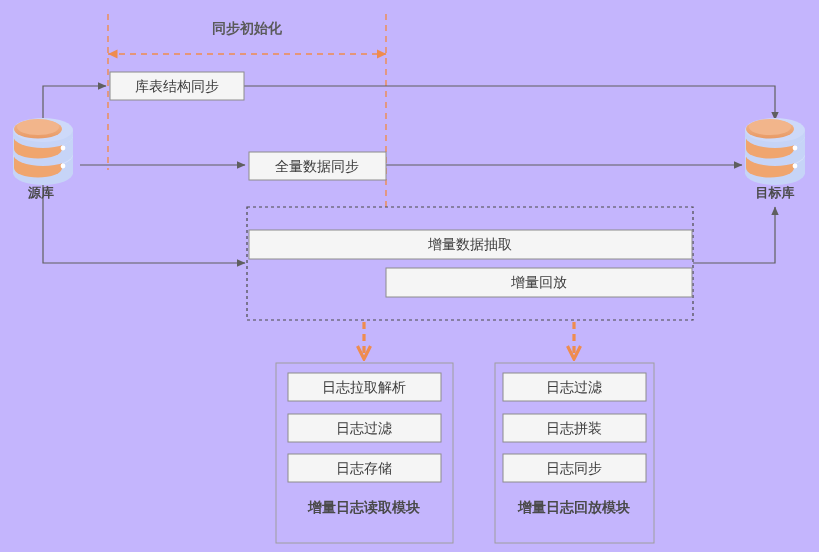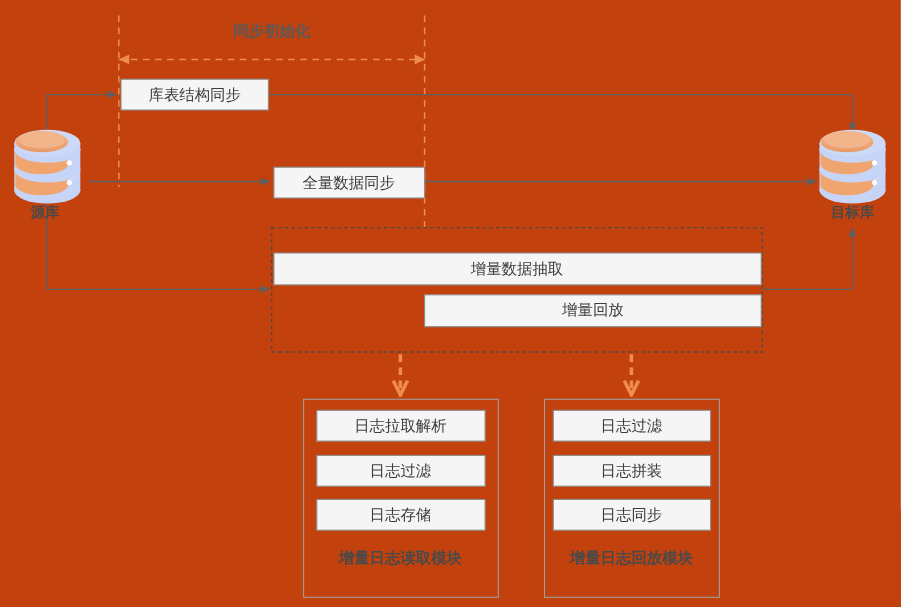--- a/index.html
+++ b/index.html
@@ -10,21 +10,21 @@
   body {
     width: 819px;
     height: 552px;
     overflow: hidden;
     font-family: "Liberation Sans", "DejaVu Sans", sans-serif;
   }
   #diagram-root {
     position: relative;
     width: 819px;
     height: 552px;
-    background: #c2410c;
+    background: #c4b5fd;
   }
   svg#diagram {
     display: block;
     width: 819px;
     height: 552px;
   }
   .box-fill { fill: #f5f5f5; stroke: #8c8c8c; stroke-width: 1; }
   .group-frame { fill: none; stroke: #9e9e9e; stroke-width: 1; }
   .dotted-frame { fill: none; stroke: #4a4a4a; stroke-width: 1.2; stroke-dasharray: 3 3; }
   .solid-line { stroke: #5f5f5f; stroke-width: 1.2; fill: none; }

